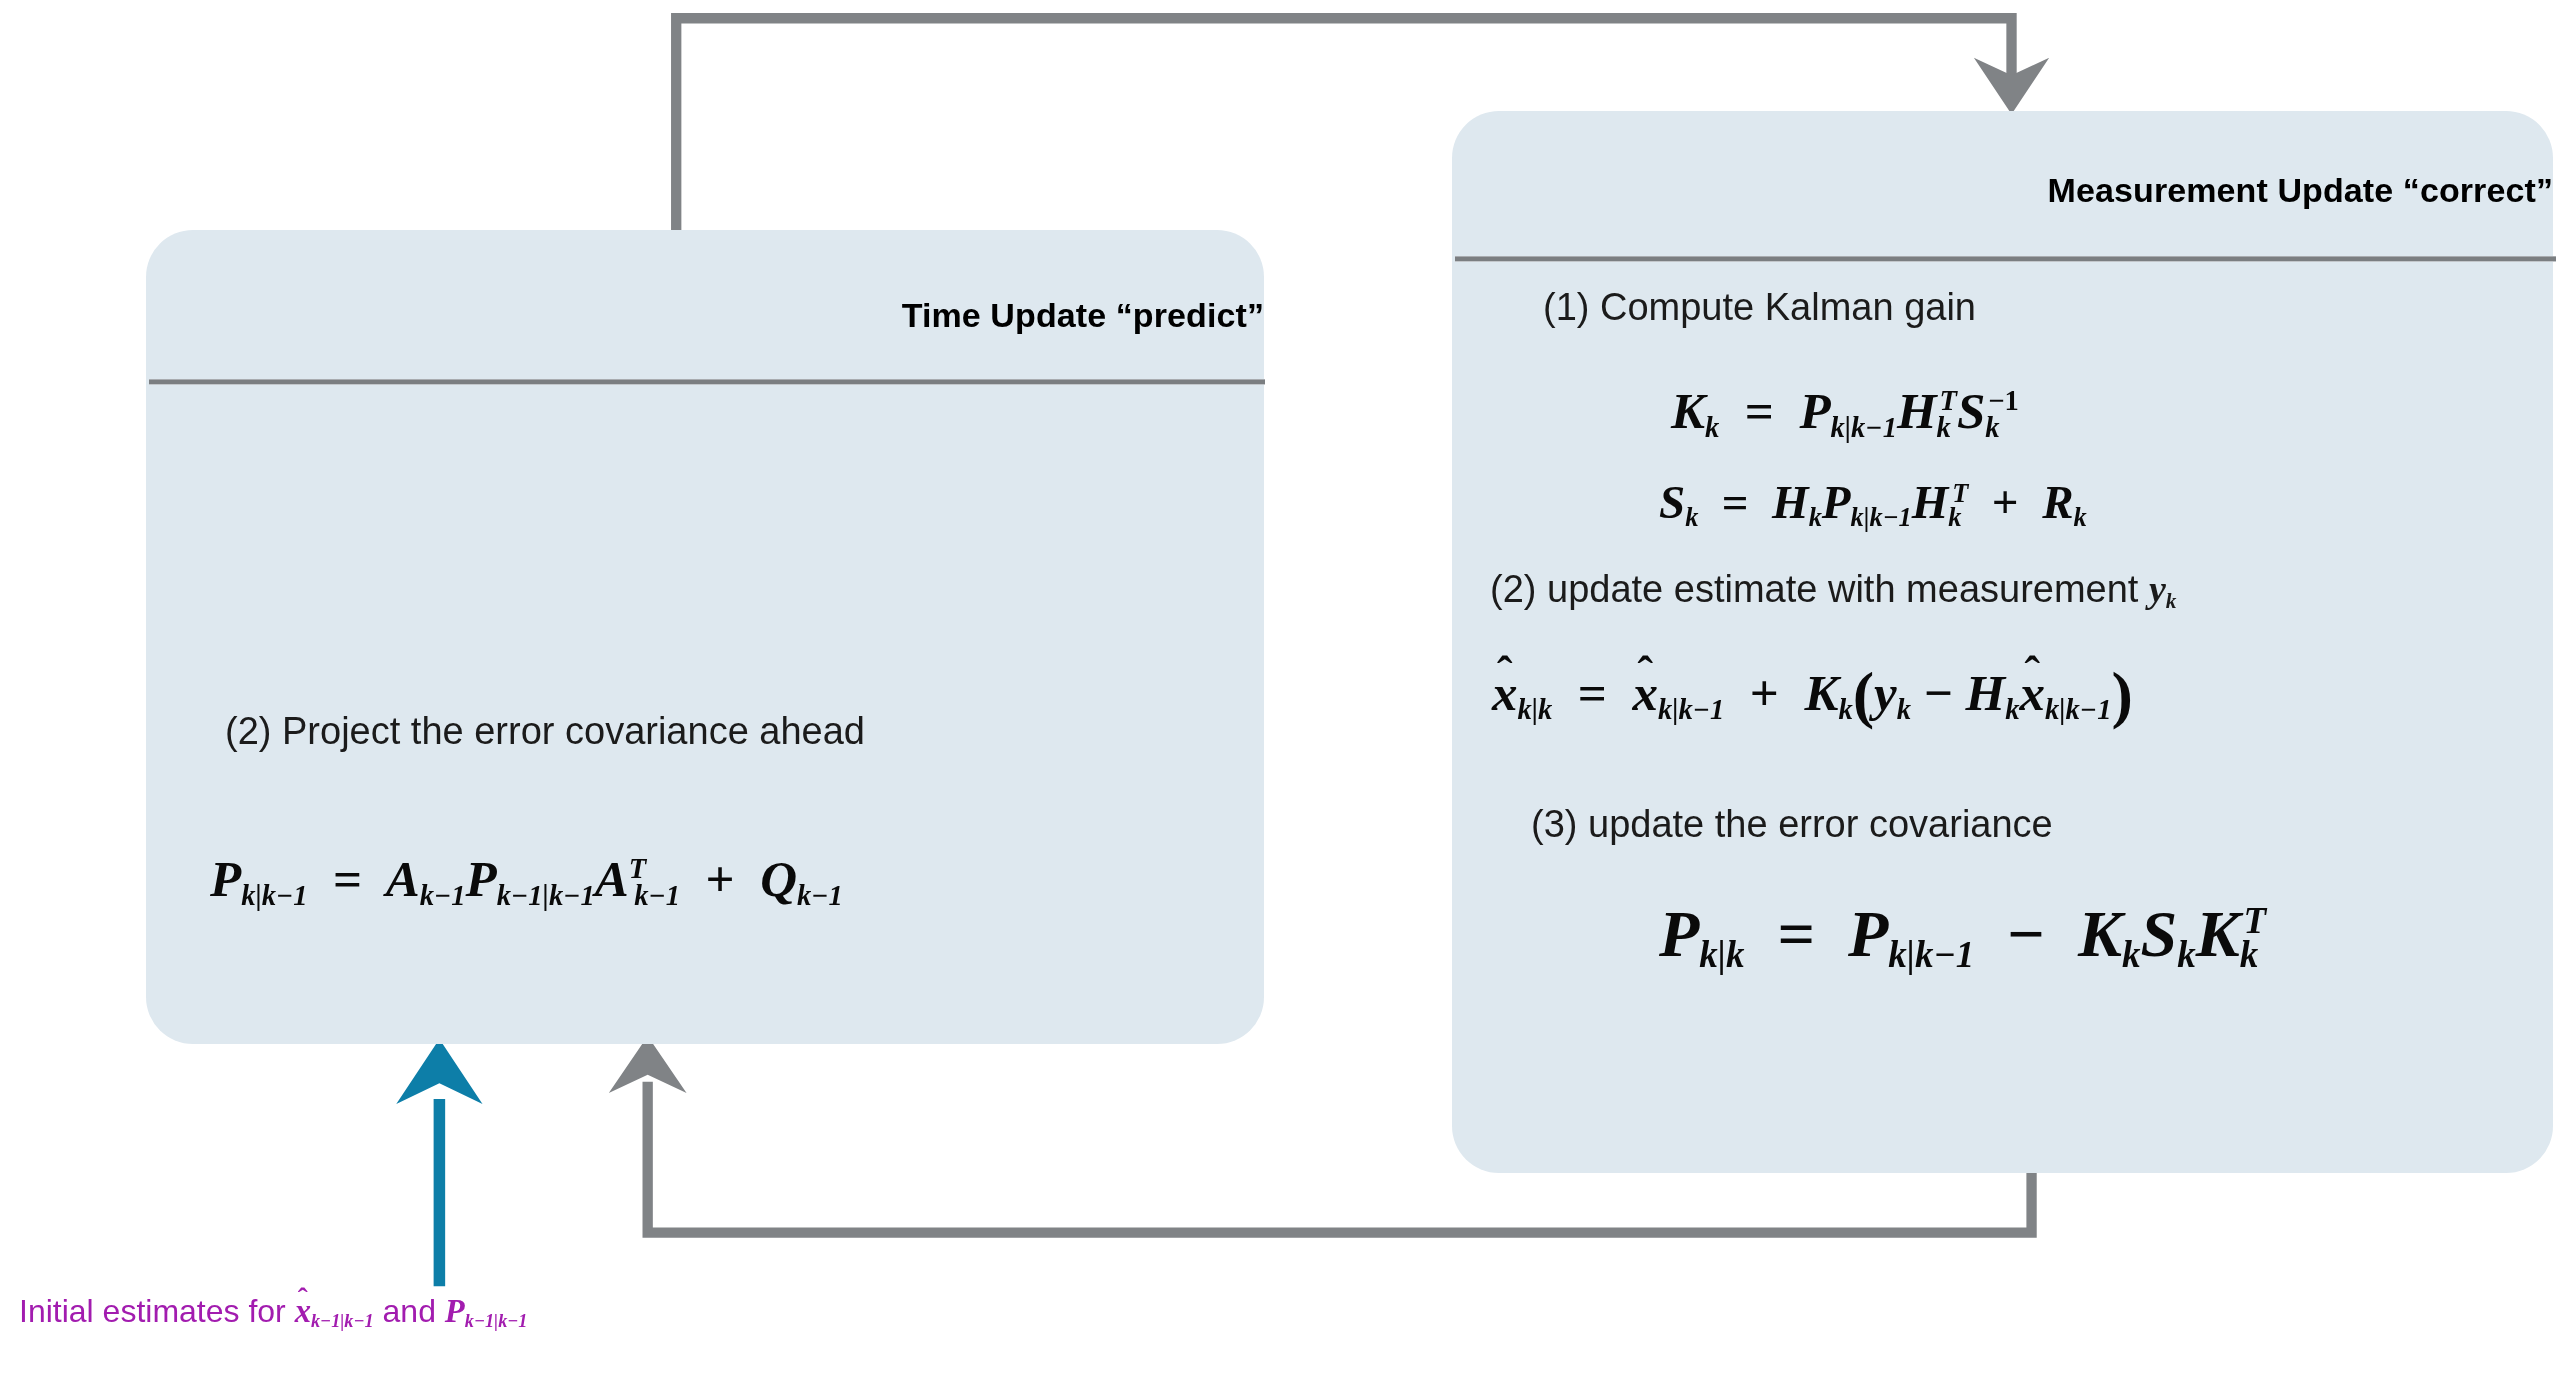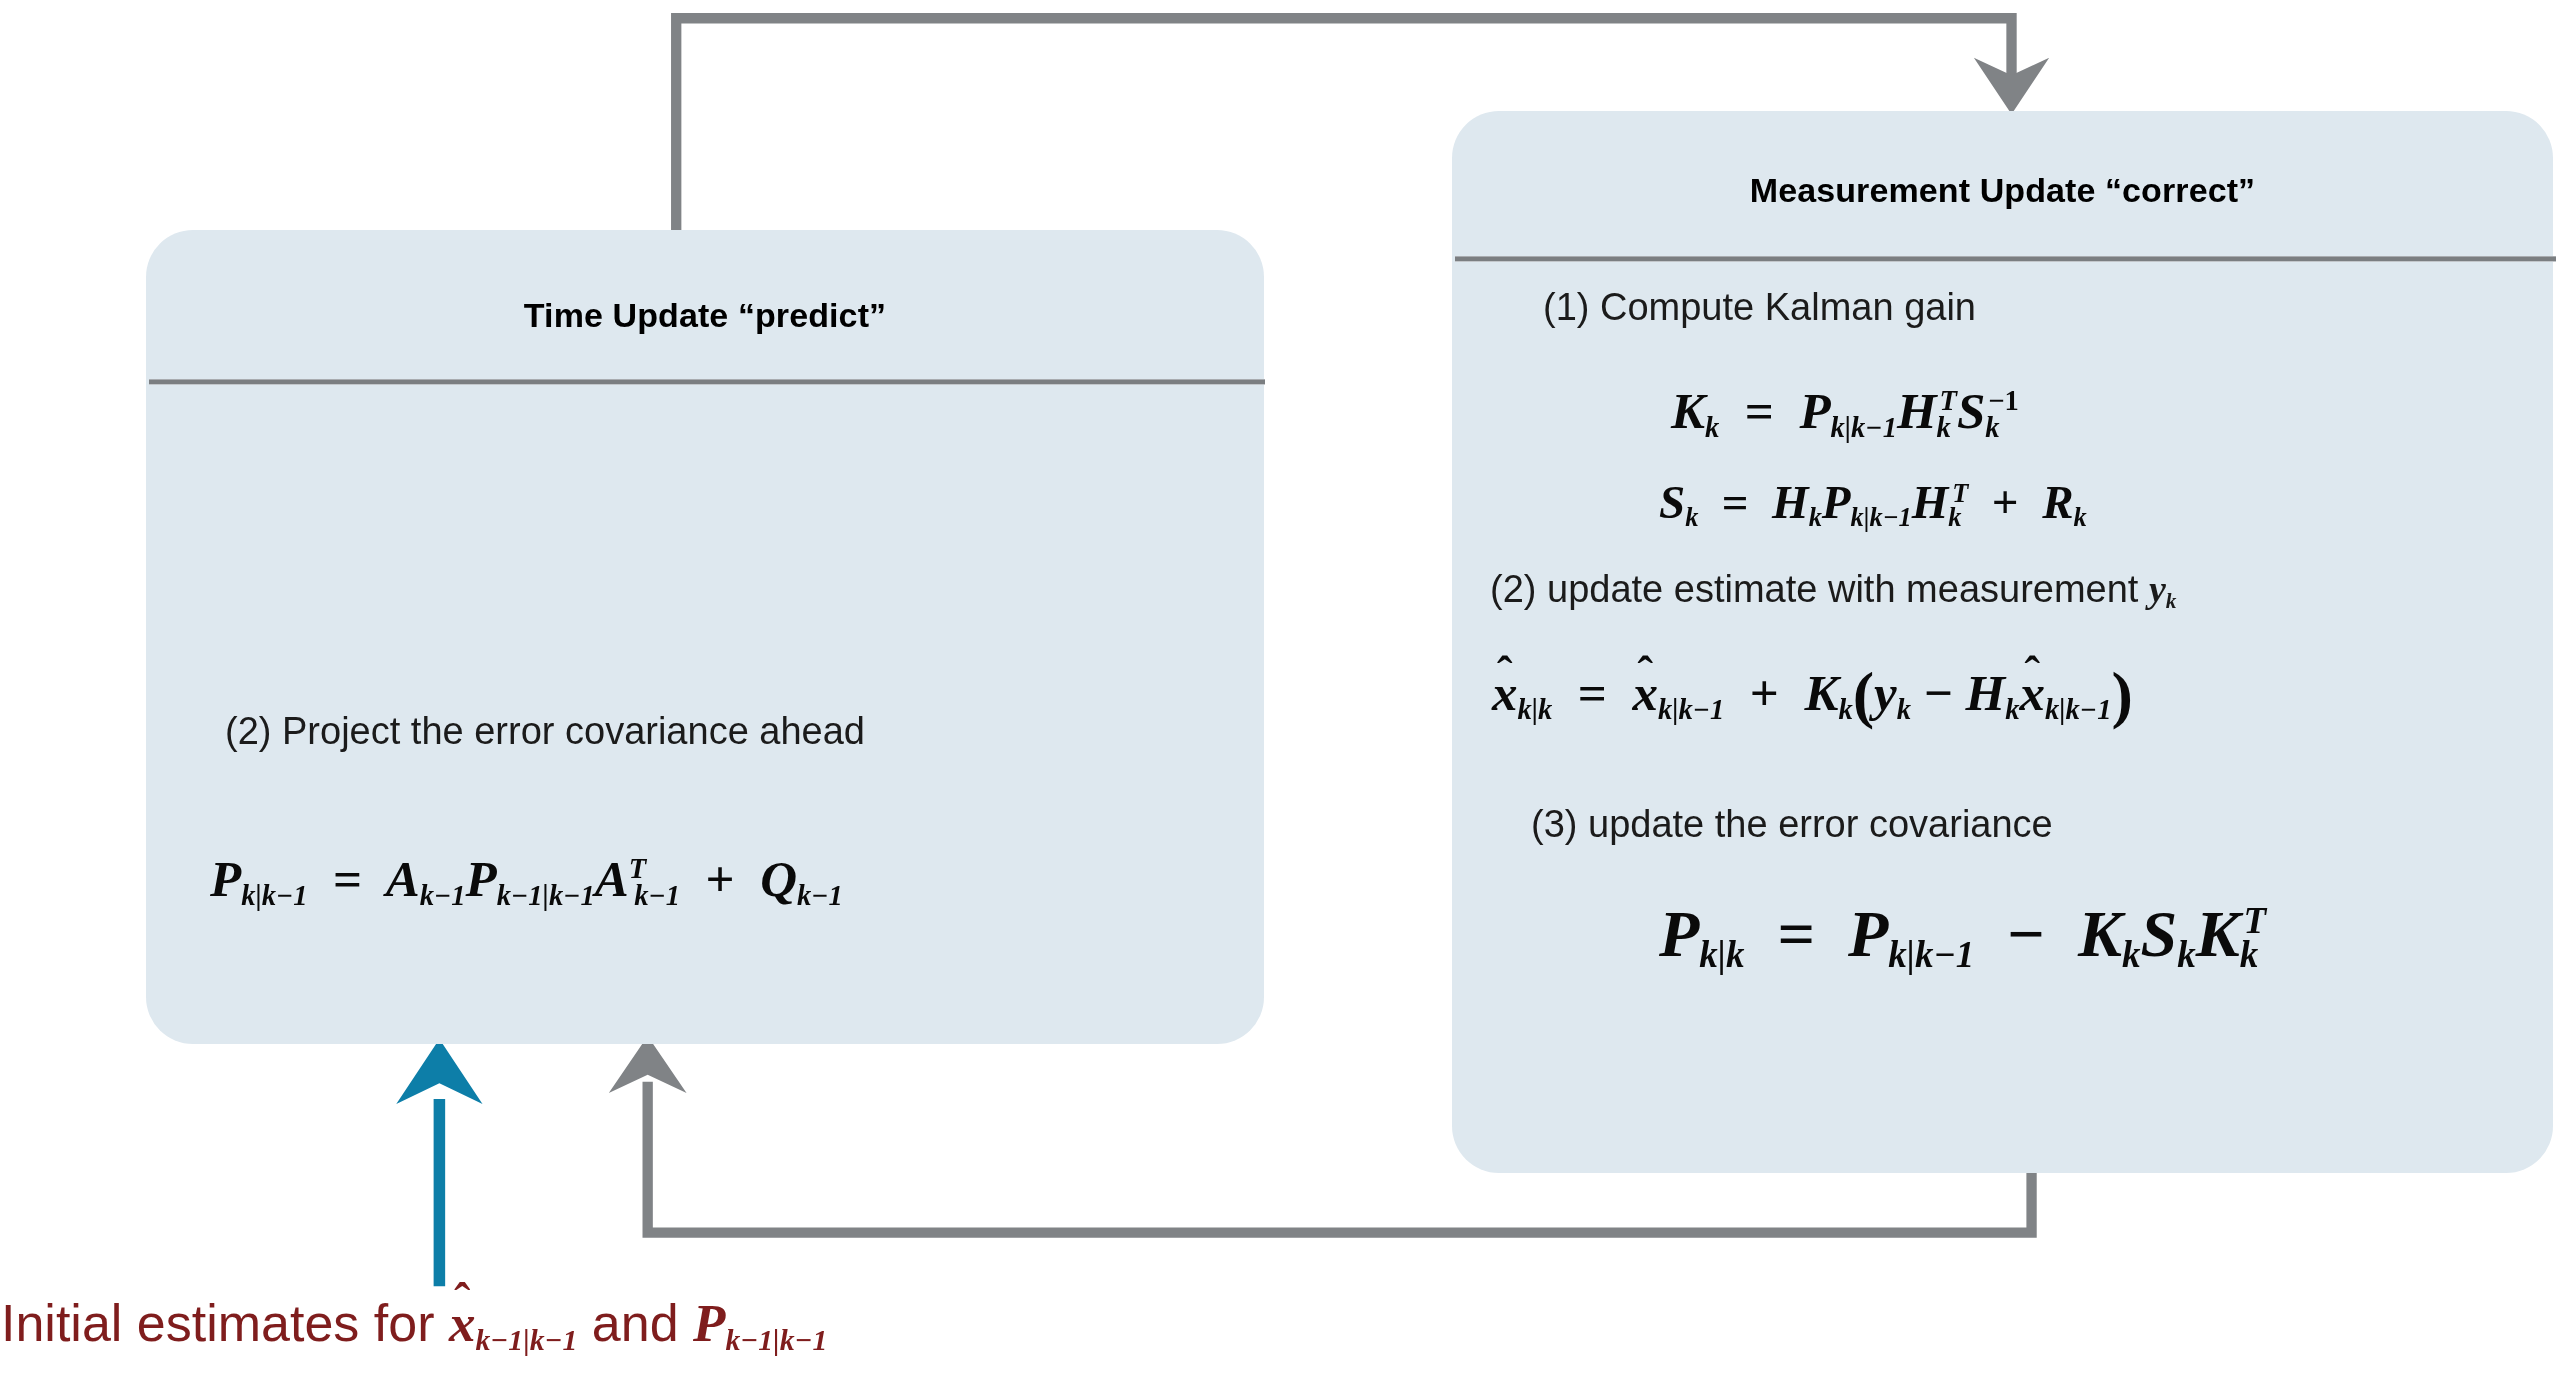--- a/index.html
+++ b/index.html
@@ -36,21 +36,21 @@
     left: 1452px;
     top: 111px;
     width: 1101px;
     height: 1062px;
   }
 
   .panel-title {
     position: absolute;
     left: 0;
     right: 0;
-    text-align: center;
+    text-align: right;
     font-weight: bold;
     color: #000000;
     letter-spacing: 0.1px;
   }
   #time-update-panel .panel-title {
     top: 66px;
     font-size: 34px;
   }
   #measurement-update-panel .panel-title {
     top: 60px;
@@ -133,24 +133,24 @@
   #mu-eq1        { left: 219px;  top: 271px;  font-size: 51px; }
   #mu-eq2        { left: 207px;  top: 364px;  font-size: 47px; }
   #mu-step2      { left: 38px;   top: 456px; }
   #mu-eq3        { left: 40px;   top: 547px;  font-size: 51px; }
   #mu-step3      { left: 79px;  top: 692px; }
   #mu-eq4        { left: 207px;  top: 785px; font-size: 66px; }
 
   
   #caption {
     position: absolute;
-    left: 1px;
+    left: 19px;
     top: 1293px;
-    font-size: 52px;
-    color: #7f1d1d;
+    font-size: 32px;
+    color: #a21caf;
     white-space: nowrap;
   }
   #caption .mathy {
     font-family: "Liberation Serif", serif;
     font-style: italic;
     font-weight: bold;
     font-size: 1.02em;
   }
 
   

